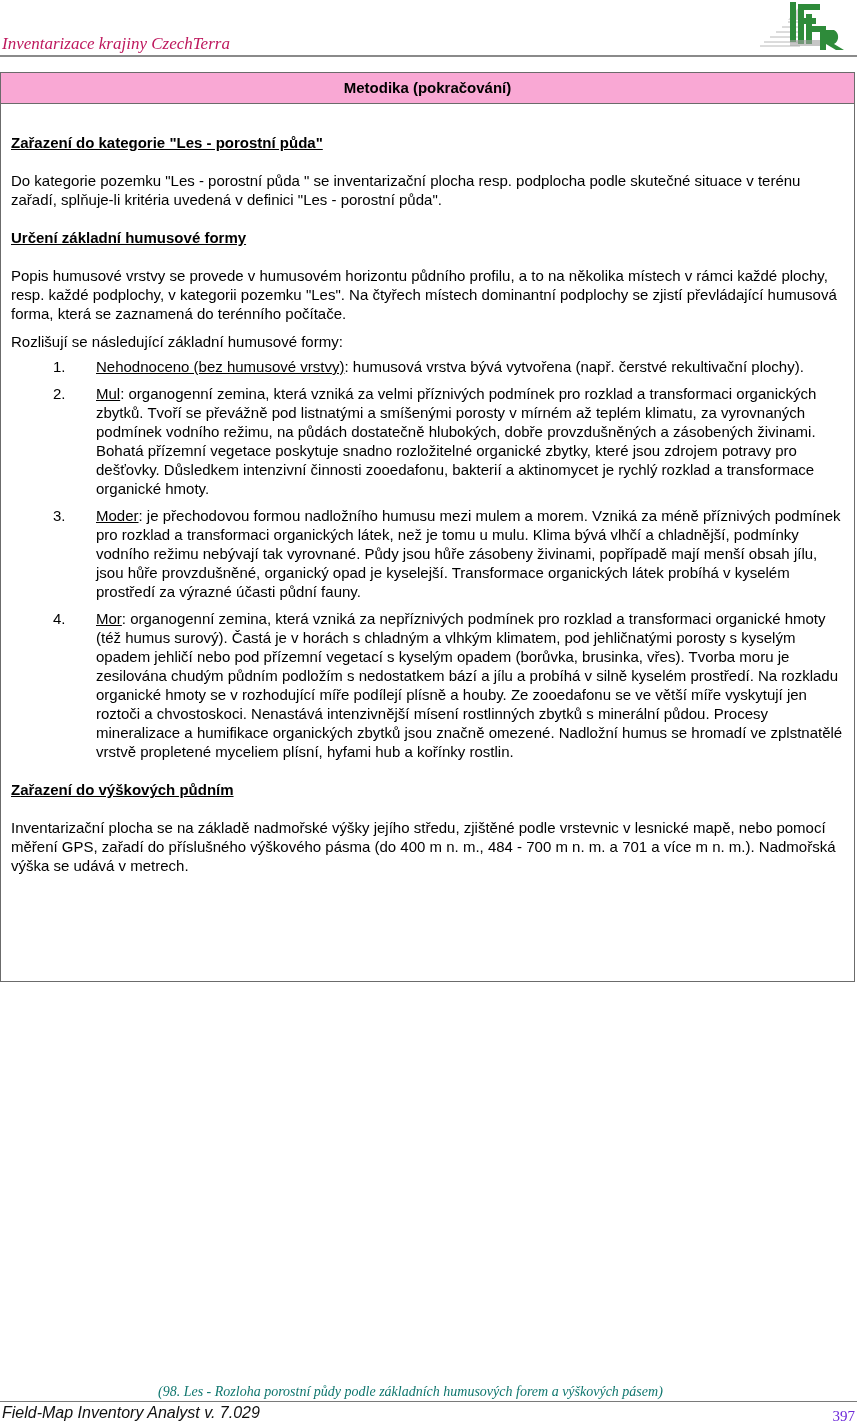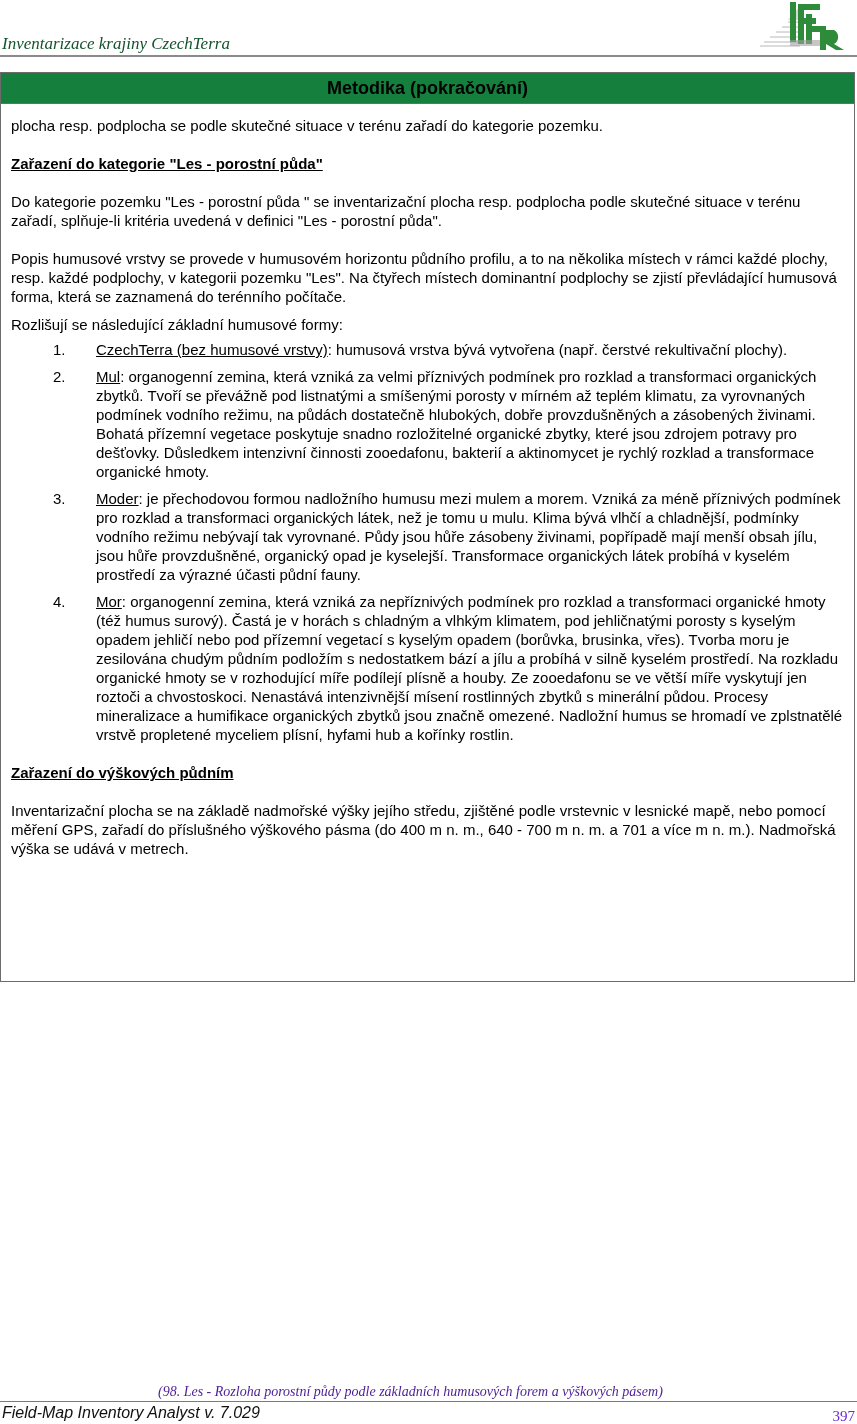--- a/index.html
+++ b/index.html
@@ -1,40 +1,40 @@
 <!DOCTYPE html>
 <html><head>
 <meta charset="utf-8">
 <style>
   html, body { margin: 0; padding: 0; background: #ffffff; }
   body { width: 857px; height: 1424px; position: relative; overflow: hidden; font-family: "Liberation Sans", sans-serif; color: #000; }
 
   .page-header { position: absolute; left: 0; top: 0; width: 857px; height: 57px; }
-  .header-title { position: absolute; left: 2px; top: 34px; font-family: "Liberation Serif", serif; font-style: italic; font-size: 17px; color: #14532d; }
+  .header-title { position: absolute; left: 2px; top: 34px; font-family: "Liberation Serif", serif; font-style: italic; font-size: 17px; color: #be185d; }
   .header-rule { position: absolute; left: 0; top: 55px; width: 857px; height: 2px; background: #8a8a8a; }
   .logo { position: absolute; left: 760px; top: 0; width: 97px; height: 54px; }
 
   .frame { position: absolute; left: 0; top: 72px; width: 855px; height: 910px; border: 1px solid #6b6b6b; box-sizing: border-box; }
-  .frame-head { height: 30px; background: #15803d; border-bottom: 1px solid #6b6b6b; text-align: center; font-weight: bold; font-size: 18px; line-height: 30px; padding-left: 0; }
+  .frame-head { height: 30px; background: #f9a8d4; border-bottom: 1px solid #6b6b6b; text-align: center; font-weight: bold; font-size: 15px; line-height: 30px; padding-left: 0; }
   .frame-head span { position: relative; left: 0; }
   .frame-body { padding: 10px 10px 0 10px; font-size: 15px; line-height: 19px; }
 
   p { margin: 0; }
   .p1 { margin-top: 2px; }
   .h { font-weight: bold; text-decoration: underline; margin-top: 19px; }
   .para { margin-top: 19px; }
   .para-tight { margin-top: 9px; }
 
   ol.forms { list-style: none; margin: 6px 0 0 0; padding: 0; }
   ol.forms li { position: relative; padding-left: 85px; margin-bottom: 8px; }
   ol.forms li .num { position: absolute; left: 42px; top: 0; }
   .term { text-decoration: underline; }
 
   .page-footer { position: absolute; left: 0; top: 1380px; width: 857px; height: 44px; }
-  .caption { position: absolute; left: 158px; top: 4px; font-family: "Liberation Serif", serif; font-style: italic; font-size: 14px; color: #4c1d95; }
+  .caption { position: absolute; left: 158px; top: 4px; font-family: "Liberation Serif", serif; font-style: italic; font-size: 14px; color: #0f766e; }
   .footer-rule { position: absolute; left: 0; top: 21px; width: 857px; height: 1px; background: #7a7a7a; }
   .footer-app { position: absolute; left: 2px; top: 24px; font-style: italic; font-size: 16px; color: #111; }
   .page-num { position: absolute; right: 2px; top: 28px; font-family: "Liberation Serif", serif; font-size: 15px; color: #6d28d9; }
 </style>
 </head>
 <body>
 
 <div class="page-header">
   <div class="header-title">Inventarizace krajiny CzechTerra</div>
   <svg class="logo" viewBox="0 0 97 54" xmlns="http://www.w3.org/2000/svg">
@@ -57,45 +57,45 @@
     <rect x="30" y="40" width="30" height="6" fill="#a0a0a0" opacity="0.6"></rect>
   </svg>
   <div class="header-rule"></div>
 </div>
 
 <div class="frame">
   <div class="frame-head">
     <span>Metodika (pokračování)</span>
   </div>
   <div class="frame-body">
-    <p class="p1">plocha resp. podplocha se podle skutečné situace v terénu zařadí do kategorie pozemku.</p>
 
     <p class="h">Zařazení do kategorie "Les - porostní půda"</p>
     <p class="para">Do kategorie pozemku "Les - porostní půda " se inventarizační plocha resp. podplocha podle skutečné situace v terénu zařadí, splňuje-li kritéria uvedená v definici "Les - porostní půda".</p>
 
+    <p class="h">Určení základní humusové formy</p>
     <p class="para">Popis humusové vrstvy se provede v humusovém horizontu půdního profilu, a to na několika místech v rámci každé plochy, resp. každé podplochy, v kategorii pozemku "Les". Na čtyřech místech dominantní podplochy se zjistí převládající humusová forma, která se zaznamená do terénního počítače.</p>
     <p class="para-tight">Rozlišují se následující základní humusové formy:</p>
 
     <ol class="forms">
       <li>
-        <span class="num">1.</span><span class="term">CzechTerra (bez humusové vrstvy)</span><span>: humusová vrstva bývá vytvořena (např. čerstvé rekultivační plochy).</span>
+        <span class="num">1.</span><span class="term">Nehodnoceno (bez humusové vrstvy)</span><span>: humusová vrstva bývá vytvořena (např. čerstvé rekultivační plochy).</span>
       </li>
       <li>
         <span class="num">2.</span><span class="term">Mul</span><span>: organogenní zemina, která vzniká za velmi příznivých podmínek pro rozklad a transformaci organických zbytků. Tvoří se převážně pod listnatými a smíšenými porosty v mírném až teplém klimatu, za vyrovnaných podmínek vodního režimu, na půdách dostatečně hlubokých, dobře provzdušněných a zásobených živinami. Bohatá přízemní vegetace poskytuje snadno rozložitelné organické zbytky, které jsou zdrojem potravy pro dešťovky. Důsledkem intenzivní činnosti zooedafonu, bakterií a aktinomycet je rychlý rozklad a transformace organické hmoty.</span>
       </li>
       <li>
         <span class="num">3.</span><span class="term">Moder</span><span>: je přechodovou formou nadložního humusu mezi mulem a morem. Vzniká za méně příznivých podmínek pro rozklad a transformaci organických látek, než je tomu u mulu. Klima bývá vlhčí a chladnější, podmínky vodního režimu nebývají tak vyrovnané. Půdy jsou hůře zásobeny živinami, popřípadě mají menší obsah jílu, jsou hůře provzdušněné, organický opad je kyselejší. Transformace organických látek probíhá v kyselém prostředí za výrazné účasti půdní fauny.</span>
       </li>
       <li>
         <span class="num">4.</span><span class="term">Mor</span><span>: organogenní zemina, která vzniká za nepříznivých podmínek pro rozklad a transformaci organické hmoty (též humus surový). Častá je v horách s chladným a vlhkým klimatem, pod jehličnatými porosty s kyselým opadem jehličí nebo pod přízemní vegetací s kyselým opadem (borůvka, brusinka, vřes). Tvorba moru je zesilována chudým půdním podložím s nedostatkem bází a jílu a probíhá v silně kyselém prostředí. Na rozkladu organické hmoty se v rozhodující míře podílejí plísně a houby. Ze zooedafonu se ve větší míře vyskytují jen roztoči a chvostoskoci. Nenastává intenzivnější mísení rostlinných zbytků s minerální půdou. Procesy mineralizace a humifikace organických zbytků jsou značně omezené. Nadložní humus se hromadí ve zplstnatělé vrstvě propletené myceliem plísní, hyfami hub a kořínky rostlin.</span>
       </li>
     </ol>
 
     <p class="h">Zařazení do výškových půdním</p>
-    <p class="para">Inventarizační plocha se na základě nadmořské výšky jejího středu, zjištěné podle vrstevnic v lesnické mapě, nebo pomocí měření GPS, zařadí do příslušného výškového pásma (do 400 m n. m., 640 - 700 m n. m. a 701 a více m n. m.). Nadmořská výška se udává v metrech.</p>
+    <p class="para">Inventarizační plocha se na základě nadmořské výšky jejího středu, zjištěné podle vrstevnic v lesnické mapě, nebo pomocí měření GPS, zařadí do příslušného výškového pásma (do 400 m n. m., 484 - 700 m n. m. a 701 a více m n. m.). Nadmořská výška se udává v metrech.</p>
   </div>
 </div>
 
 <div class="page-footer">
   <div class="caption">(98. Les - Rozloha porostní půdy podle základních humusových forem a výškových pásem)</div>
   <div class="footer-rule"></div>
   <div class="footer-app">Field-Map Inventory Analyst v. 7.029</div>
   <div class="page-num">397</div>
 </div>
 

